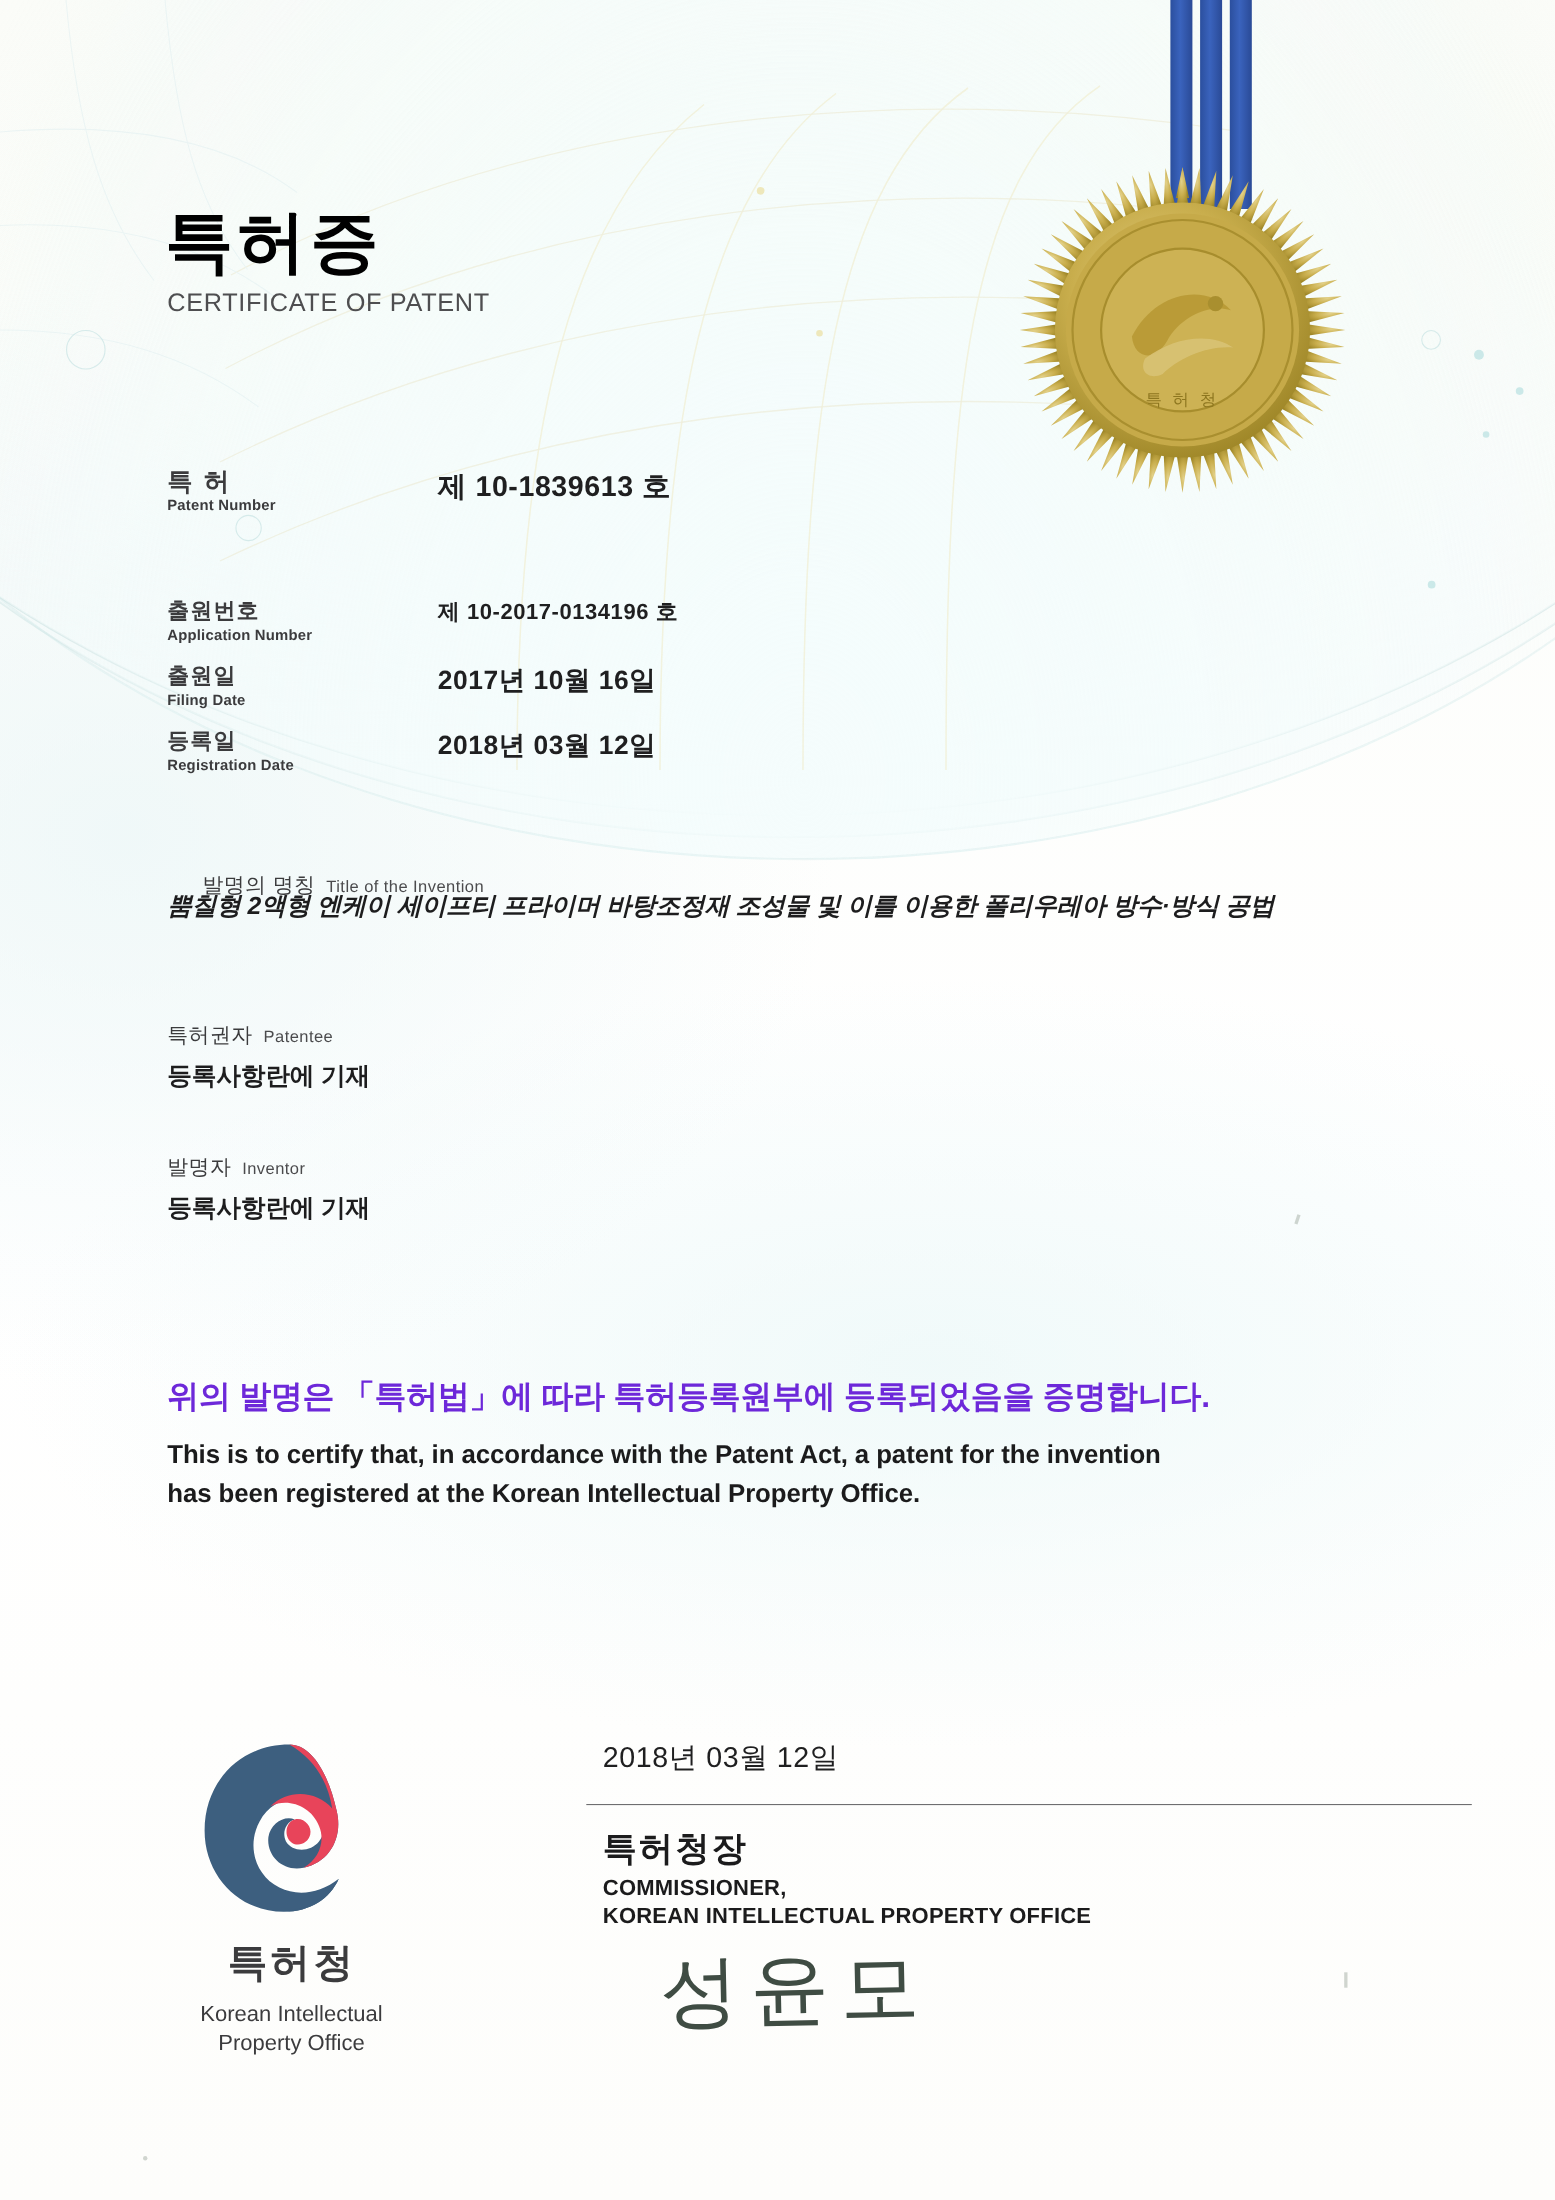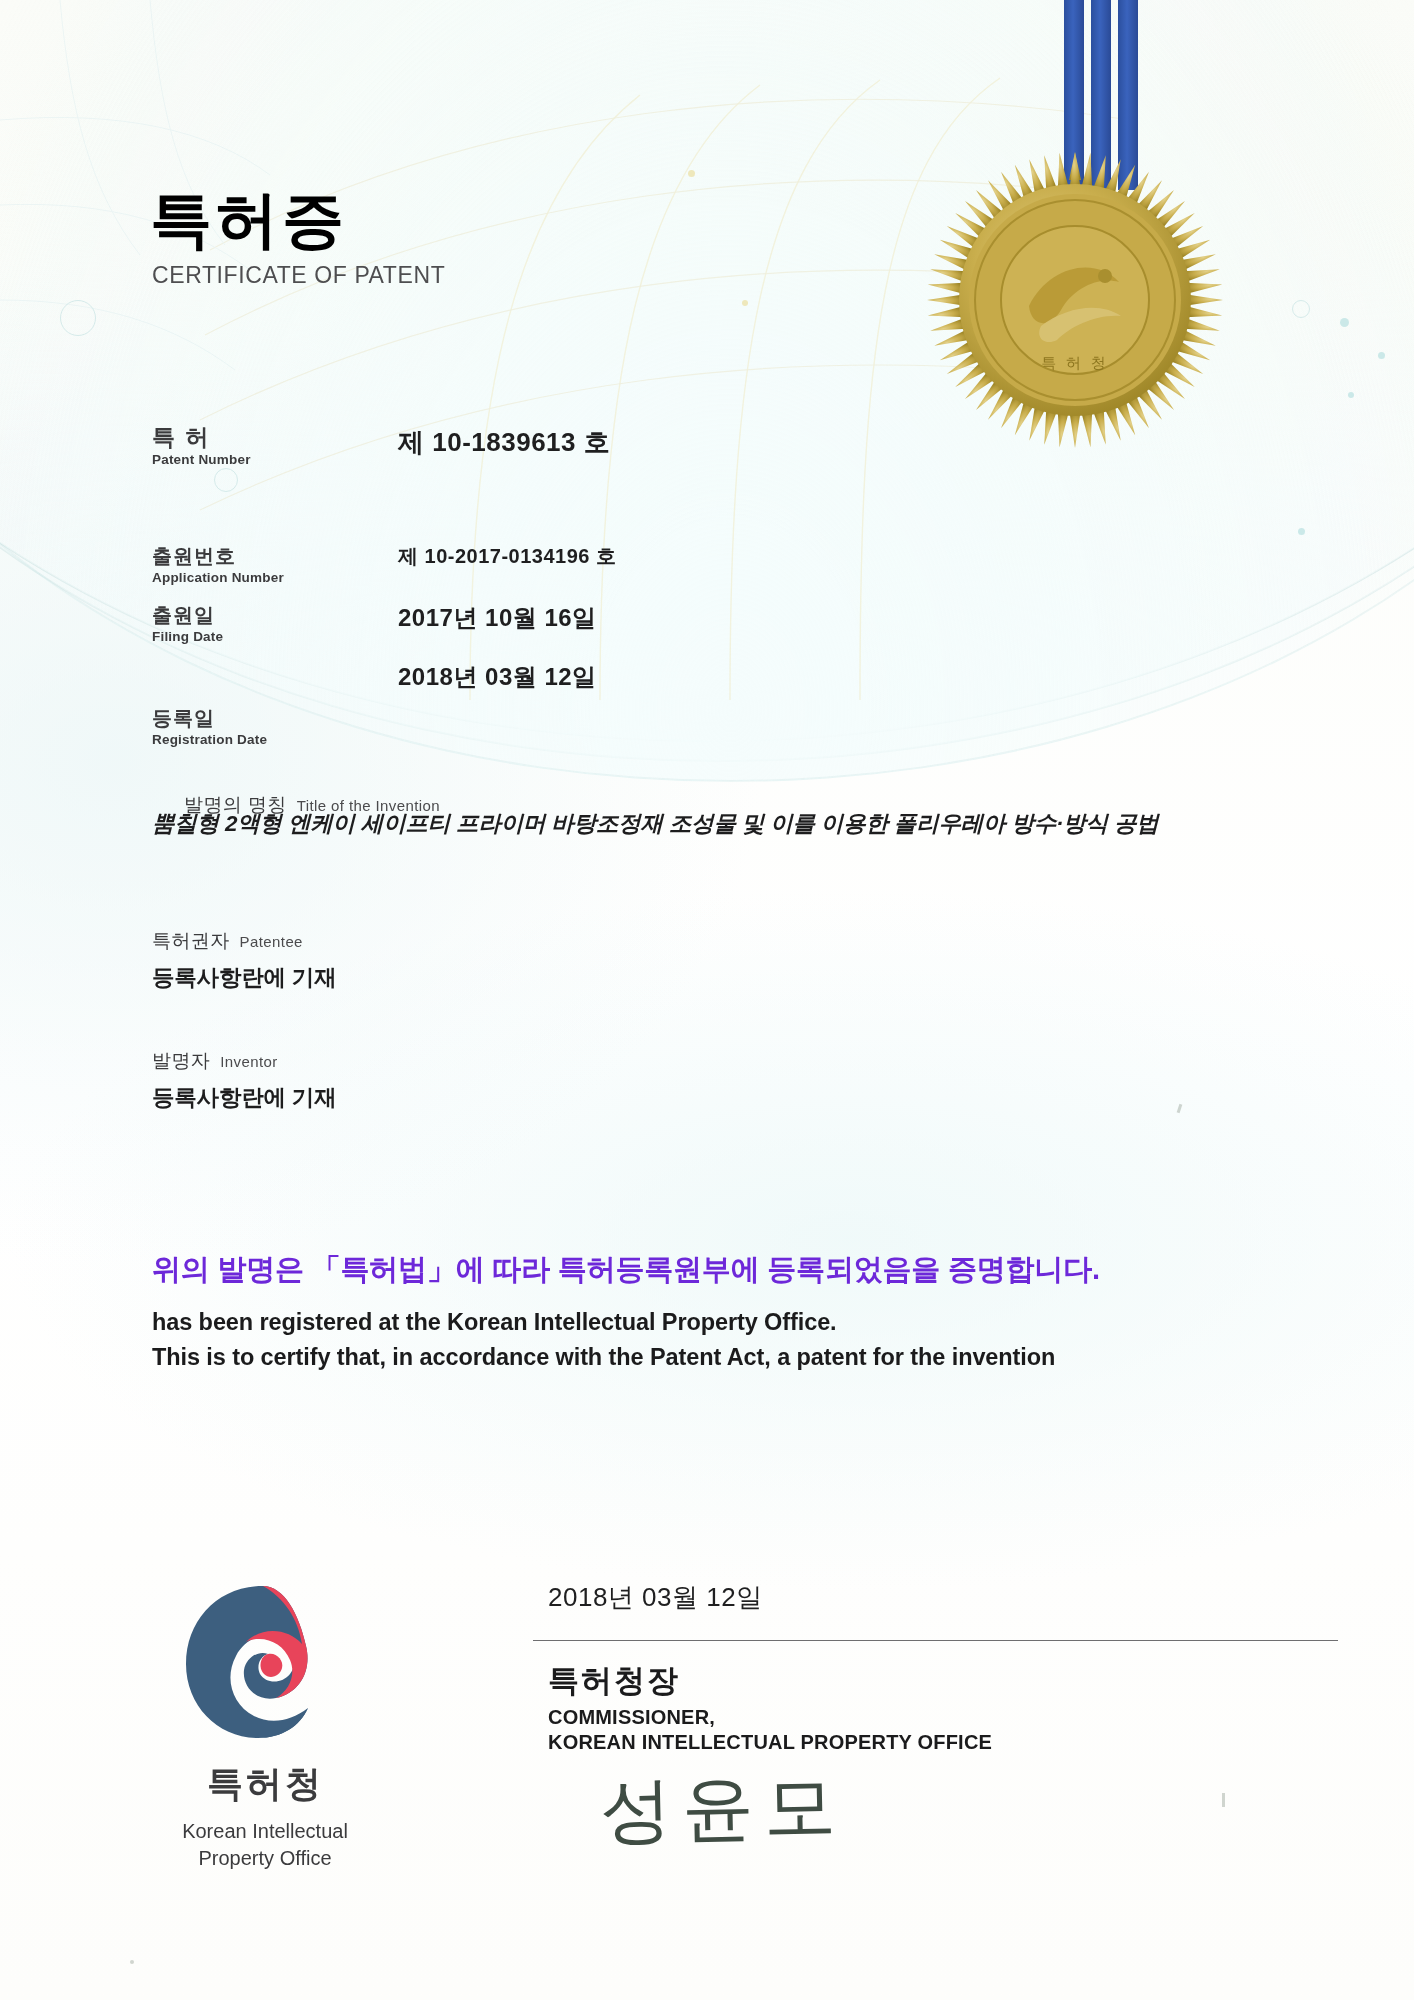--- a/index.html
+++ b/index.html
@@ -431,21 +431,21 @@
   </div>
   <div class="f-value" style="left:398px; top:543px; font-size:20px;">제 10-2017-0134196 호</div>
 
   <div class="field" style="left:152px; top:604px;">
     <div class="f-label-ko" style="font-size:20px; letter-spacing:1px;">출원일</div>
     <div class="f-label-en">Filing Date</div>
   </div>
   <div class="f-value" style="left:398px; top:602px; font-size:24px;">2017년  10월  16일</div>
 
   <div class="field" style="left:152px; top:663px;">
-    <div class="f-label-ko" style="font-size:20px; letter-spacing:1px;margin-top:44px;">등록일</div>
+    <div class="f-label-ko" style="font-size:20px; letter-spacing:1px;">등록일</div>
     <div class="f-label-en">Registration Date</div>
   </div>
   <div class="f-value" style="left:398px; top:661px; font-size:24px;">2018년  03월  12일</div>
 
   <div class="sec-head" style="left:152px; top:792px;margin-left:32px;">
     <span>발명의 명칭</span><span class="en">Title of the Invention</span>
   </div>
   <div class="sec-body" style="left:152px; top:808px; width:1200px;font-style:italic;">뿜칠형 2액형 엔케이 세이프티 프라이머 바탕조정재 조성물 및 이를 이용한 폴리우레아 방수·방식 공법</div>
 
   <div class="sec-head" style="left:152px; top:928px;">
@@ -453,22 +453,22 @@
   </div>
   <div class="sec-body" style="left:152px; top:962px;">등록사항란에 기재</div>
 
   <div class="sec-head" style="left:152px; top:1048px;">
     <span>발명자</span><span class="en">Inventor</span>
   </div>
   <div class="sec-body" style="left:152px; top:1082px;">등록사항란에 기재</div>
 
   <div class="certify-ko">위의 발명은 「특허법」에 따라 특허등록원부에 등록되었음을 증명합니다.</div>
   <div class="certify-en">
+    <div>This is to certify that, in accordance with the Patent Act, a patent for the invention</div>
     <div>has been registered at the Korean Intellectual Property Office.</div>
-    <div>This is to certify that, in accordance with the Patent Act, a patent for the invention</div>
   </div>
 
   <div class="sign-date">2018년 03월 12일</div>
   <div class="sign-rule"></div>
   <div class="sign-ko">특허청장</div>
   <div class="sign-en1">COMMISSIONER,</div>
   <div class="sign-en2">KOREAN INTELLECTUAL PROPERTY OFFICE</div>
   <div class="signature">성윤모</div>
 
   <svg class="kipo-logo" viewBox="0 0 170 170">

